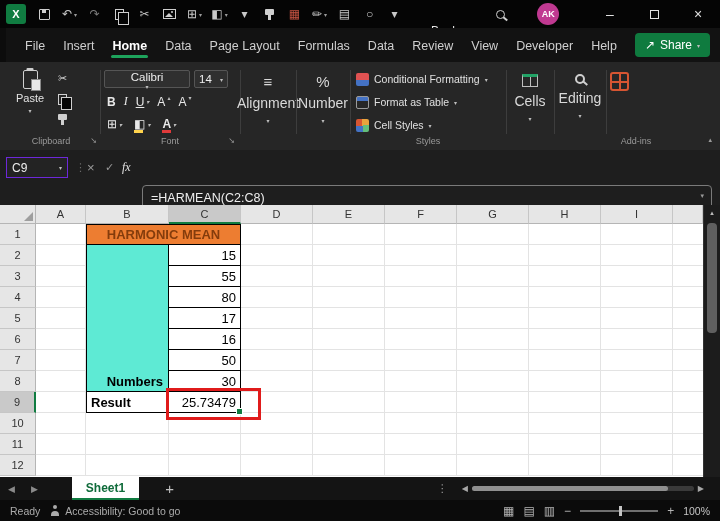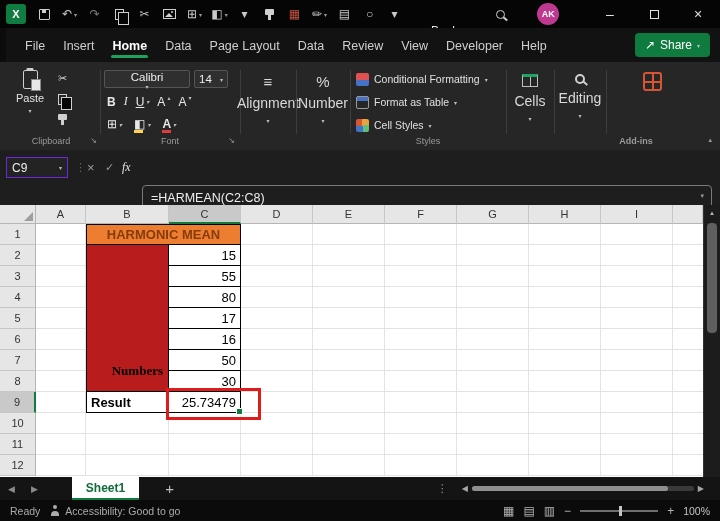--- a/index.html
+++ b/index.html
@@ -83,21 +83,21 @@
   .sic { width:13px; height:13px; border-radius:2px; flex:none; }
   .ic-cf { background:linear-gradient(180deg,#E05252 0 50%,#4472C4 50% 100%); }
   .ic-ftable { border:1px solid #9a9a9a; background:linear-gradient(180deg,#4472C4 0 4px,transparent 4px); }
   .ic-cstyles { background:conic-gradient(#E8A33D 0 25%, #63BE7B 25% 50%, #4472C4 50% 75%, #D65532 75%); }
 
   #g-cells { left:510px; width:40px; }
   .cells-icon { width:16px; height:13px; border:1px solid #bfbfbf; border-top:3px solid #21A366; background-image:linear-gradient(90deg, transparent 0 7px, #bfbfbf 7px 8px, transparent 8px); }
   #g-editing { left:558px; width:44px; }
   .edit-mag { width:10px; height:10px; border:2px solid #cfcfcf; border-radius:50%; position:relative; }
   .edit-mag::after { content:""; position:absolute; width:6px; height:2px; background:#cfcfcf; right:-5px; bottom:-2px; transform:rotate(40deg); }
-  #g-addins { left:610px; width:52px; padding-top:10px; display:flex; flex-direction:column; align-items:flex-end;font-weight:bold; }
+  #g-addins { left:610px; width:52px; padding-top:10px; display:flex; flex-direction:column; align-items:flex-start; }
   .addins-icon { width:19px; height:19px; border:2px solid #D65532; border-radius:3px; background-image:linear-gradient(#D65532,#D65532),linear-gradient(#D65532,#D65532); background-size:2px 100%,100% 2px; background-position:center,center; background-repeat:no-repeat; }
   .ribbon-collapse { position:absolute; right:8px; bottom:6px; font-size:7px; color:#9a9a9a; }
 
   
   .formula-band { position:absolute; top:150px; left:0; right:0; height:55px; background:#1e1e1e; color:#ddd; }
   .name-box { position:absolute; left:6px; top:7px; width:62px; height:21px; display:flex; align-items:center; justify-content:space-between; padding:0 5px; border:1px solid #6d28d9; background:#232323; font-size:12px; color:#eee; }
   .fb-sep { position:absolute; left:75px; top:11px; color:#6a6a6a; font-size:11px; }
   .fb-x { position:absolute; left:87px; top:10px; color:#9a9a9a; font-size:13px; }
   .fb-check { position:absolute; left:105px; top:11px; color:#9a9a9a; font-size:11px; }
   .fb-fx { position:absolute; left:122px; top:10px; color:#e3e3e3; font-size:12px; font-style:italic; font-family:"Liberation Serif", serif; }
@@ -112,21 +112,21 @@
   .colh { height:19px; background:#E6E6E6; border-right:1px solid #C6C6C6; border-bottom:1px solid #B5B5B5; font-size:11px; color:#333; display:flex; align-items:center; justify-content:center; }
   .colh.sel { background:#C9C9C9; border-bottom:2px solid #107C41; }
   .row-headers { position:absolute; left:0; top:19px; width:36px; }
   .rowh { height:21px; width:36px; background:#E6E6E6; border-right:1px solid #B5B5B5; border-bottom:1px solid #C6C6C6; font-size:11px; color:#333; display:flex; align-items:center; justify-content:center; }
   .rowh.sel { background:#C9C9C9; border-right:2px solid #107C41; }
   .grid-body { position:absolute; left:36px; top:19px; width:667px; height:252px; background-image:repeating-linear-gradient(to bottom, transparent 0, transparent 20px, #E3E3E3 20px, #E3E3E3 21px); }
   .vline { position:absolute; top:0; bottom:0; width:1px; background:#E3E3E3; }
   .overlays { position:absolute; inset:0; }
   .ocell { position:absolute; display:flex; align-items:center; background:#fff; border:1px solid #000; font-size:13px; color:#000; }
   .title-cell { justify-content:center; font-weight:bold; background:#ED7D31; color:#843C0C; }
-  .green-cell { background:#b91c1c; align-items:flex-end; justify-content:flex-end; font-weight:bold; padding:0 5px 12px 0; border-top:none;font-family:Liberation Serif, serif; }
+  .green-cell { background:#5eead4; align-items:flex-end; justify-content:flex-end; font-weight:bold; padding:0 5px 2px 0; border-top:none; }
   .value-cell { justify-content:flex-end; padding-right:4px; border-top:none; border-left:none; }
   .result-label-cell { font-weight:bold; padding-left:4px; border-top:none; }
   .result-value-cell { justify-content:flex-end; padding-right:4px; border-top:none; border-left:none; }
   .result-value-cell::after { content:""; position:absolute; right:-3px; bottom:-3px; width:5px; height:5px; background:#107C41; border:1px solid #fff; z-index:3; }
   .red-box { position:absolute; left:166px; top:183px; width:95px; height:32px; border:3px solid #E01B1B; z-index:5; }
 
   .vscroll { position:absolute; right:0; top:205px; width:17px; height:272px; background:#1c1c1c; border-left:1px solid #333; }
   .vs-up { position:absolute; top:4px; left:0; right:0; text-align:center; font-size:7px; color:#bbb; }
   .vthumb { position:absolute; left:3px; right:3px; top:18px; height:110px; background:#5f5f5f; border-radius:4px; }
 
@@ -226,20 +226,21 @@
     </span>
   </div>
 
   <div class="menubar">
     <span style="display:flex;">
         <span class="menu-tab">File</span>
         <span class="menu-tab">Insert</span>
         <span class="menu-tab active">Home</span>
         <span class="menu-tab">Data</span>
         <span class="menu-tab">Page Layout</span>
+        <span class="menu-tab">Formulas</span>
         <span class="menu-tab">Data</span>
         <span class="menu-tab">Review</span>
         <span class="menu-tab">View</span>
         <span class="menu-tab">Developer</span>
         <span class="menu-tab">Help</span>
       </span>
     <span class="share-btn">
       <span>↗</span>
       <span>Share</span>
       <span class="chev">▾</span>

